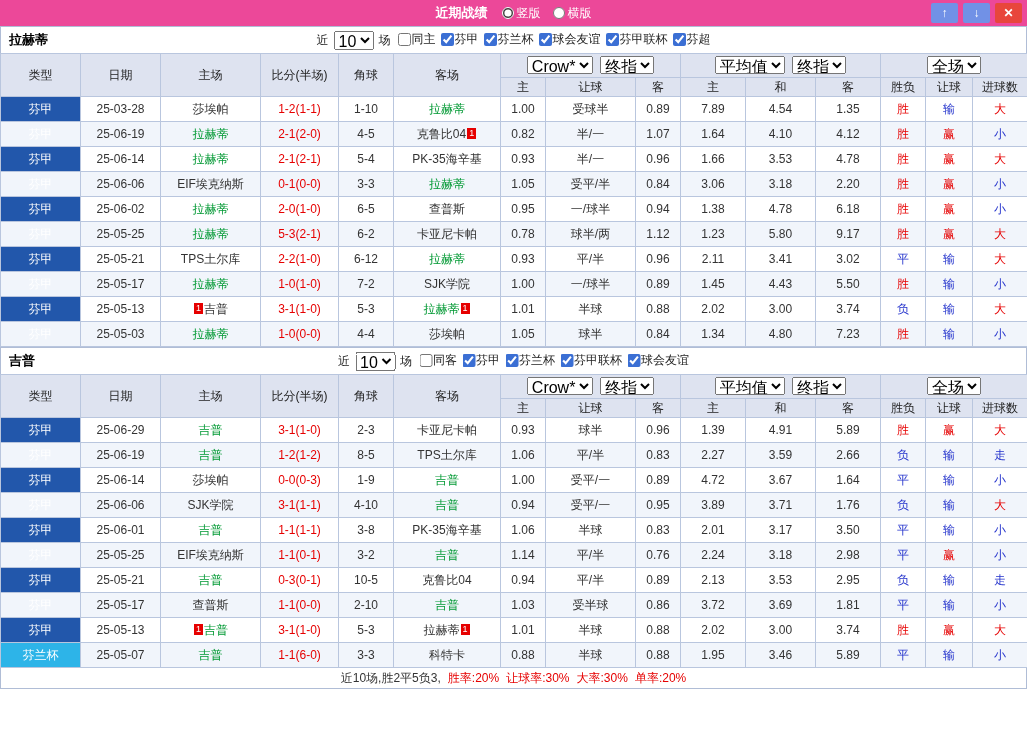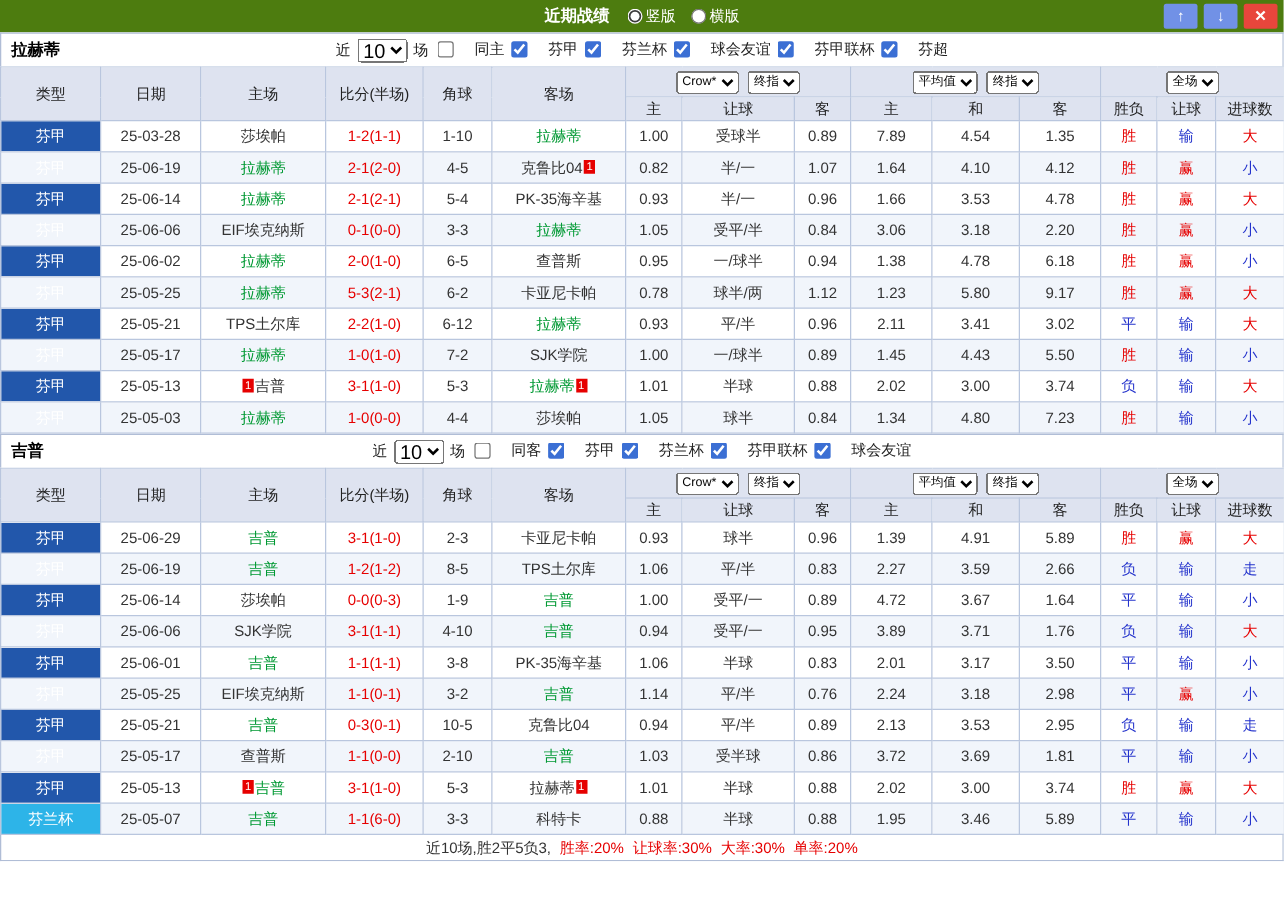--- a/index.html
+++ b/index.html
@@ -1,43 +1,43 @@
 <!DOCTYPE html>
 <html><head>
 <meta charset="utf-8">
 <style>
   *{box-sizing:border-box;margin:0;padding:0}
   html,body{width:1027px;background:#fff}
   body{font-family:"Liberation Sans","DejaVu Sans",sans-serif;font-size:12px;color:#222}
 
   
-  .titlebar{height:26px;background:#4d7c0f;color:#fff;display:flex;align-items:center;justify-content:center;gap:14px;position:relative}
+  .titlebar{height:26px;background:#ec4899;color:#fff;display:flex;align-items:center;justify-content:center;gap:14px;position:relative}
   .titlebar .title{font-weight:bold;font-size:13px}
   .radio-group{display:flex;align-items:center;gap:12px}
   .radio-group label{display:flex;align-items:center;gap:3px;cursor:pointer}
   .radio-group input{accent-color:#ffffff;width:12px;height:12px;margin:0}
   .win-buttons{position:absolute;right:5px;top:3px;display:flex;gap:5px}
   .win-btn{width:27px;height:20px;border:0;border-radius:2px;color:#fff;font-size:12px;line-height:20px;text-align:center;cursor:pointer;padding:0}
   .btn-blue{background:#7191e6}
   .btn-red{background:#e8463c;font-weight:bold}
 
   
   .section-head{height:27px;border:1px solid #b0bdd6;border-bottom:0;display:flex;align-items:center;position:relative;background:#fff}
   .team-name{font-weight:bold;font-size:13px;margin-left:8px;color:#000}
   .filters{position:absolute;left:50%;transform:translateX(-50%);display:flex;align-items:center;gap:2px;white-space:nowrap}
   .filters select{height:19px;font-size:16px;margin:0 3px}
-  .chk{display:inline-flex;align-items:center;margin-left:5px;gap:17px}
+  .chk{display:inline-flex;align-items:center;margin-left:5px;gap:1px}
   .chk input{width:13px;height:13px;margin:0;accent-color:#3b6fd4}
 
   
   table{width:1027px;border-collapse:collapse;table-layout:fixed}
   th,td{border:1px solid #b9c6de;text-align:center;white-space:nowrap;overflow:hidden;padding:0}
   thead th{background:#dee3f0;font-weight:normal;color:#222;height:24px}
   thead tr.h2 th{height:19px}
-  thead select{height:18px;font-size:10px;margin:0 2px}
+  thead select{height:18px;font-size:16px;margin:0 2px}
   tbody td{height:25px;color:#333}
   tbody tr:nth-child(even) td{background:#f1f5fb}
   table td.type{background:#2257ab;color:#fff}
   table td.type.cup{background:#2db4e8}
   .score{color:#e60000}
   .team{color:#333}
   .team.focus{color:#009933}
   .r-red{color:#e60000}
   .r-blue{color:#2433cc}
   .rc{display:inline-block;background:#e60000;color:#fff;font-style:normal;font-size:9px;width:9px;height:11px;line-height:11px;text-align:center;vertical-align:2px;margin:0 1px}

